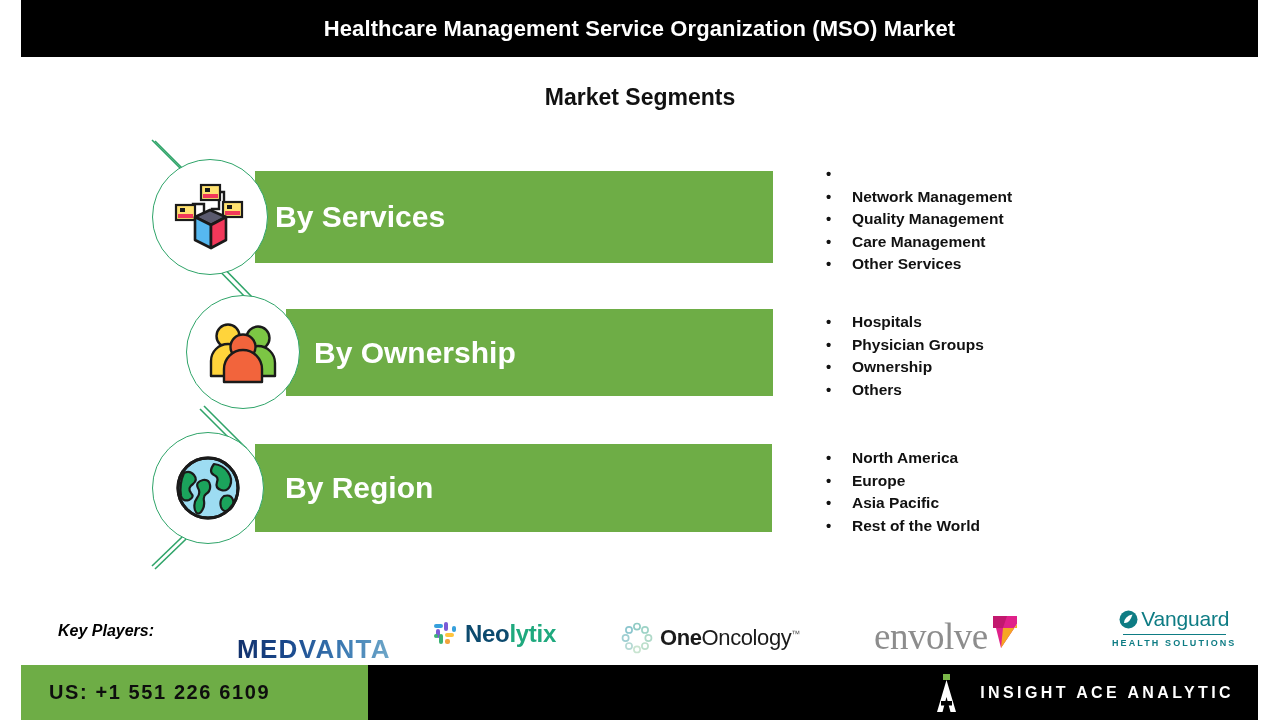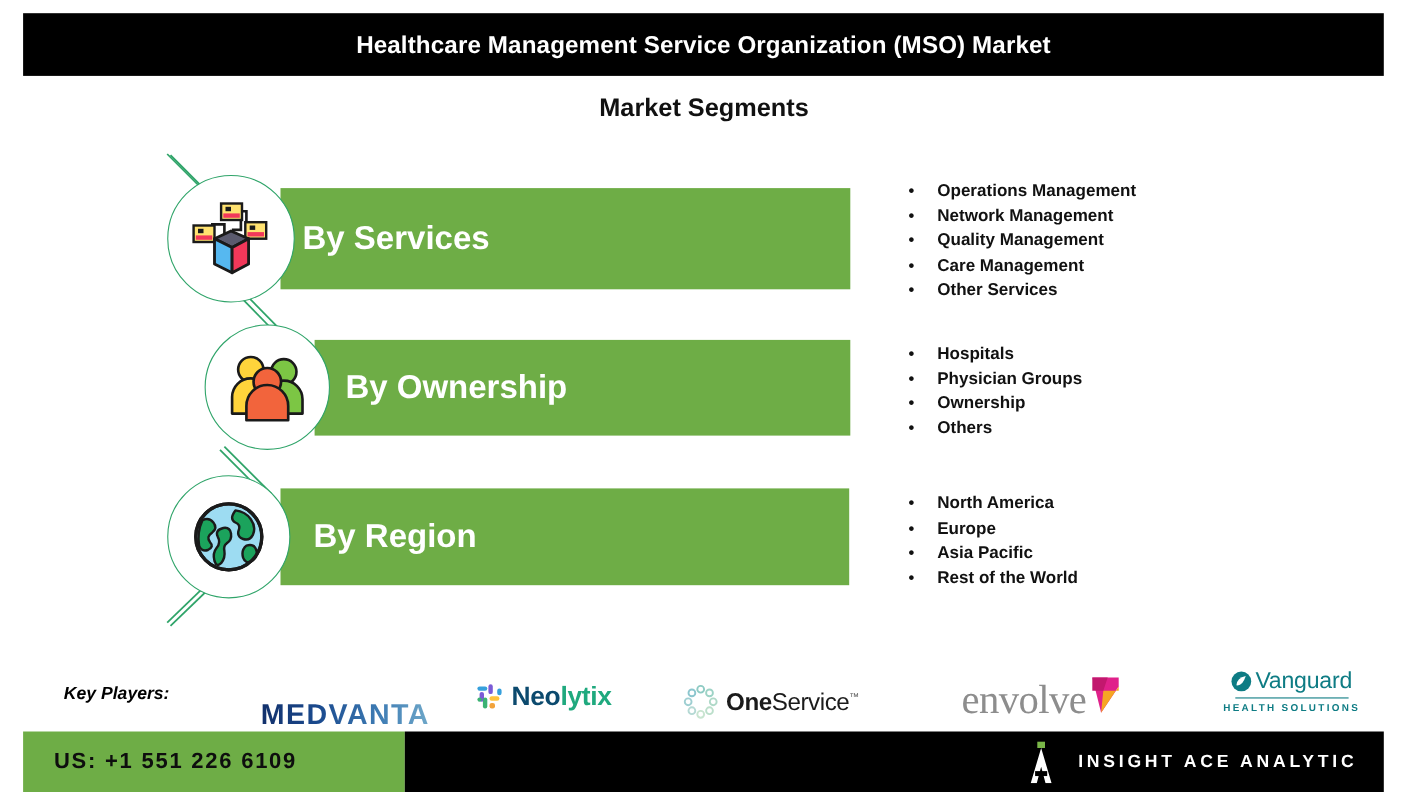--- a/index.html
+++ b/index.html
@@ -11,21 +11,21 @@
   }
   #page {
     position:relative;
     width:1280px; height:720px;
     background:#ffffff;
   }
 
   
   .header-bar {
     position:absolute;
-    left:21px; top:12px; width:1237px; height:57px;
+    left:21px; top:0; width:1237px; height:57px;
     background:#000000;
     display:flex; align-items:center; justify-content:center;
   }
   .header-title {
     color:#ffffff;
     font-size:22px;
     font-weight:bold;
     letter-spacing:0.1px;
     white-space:nowrap;
   }
@@ -247,21 +247,20 @@
           <polygon points="24,37 40,45 40,68 24,60" fill="#56B8F0"></polygon>
           <polygon points="40,45 55,37 55,60 40,68" fill="#F2385A"></polygon>
         </g>
       </svg>
     </div>
   </div>
 
   <div class="bullets" id="bullets1">
     <div class="bullet-item">
       <span class="bullet-dot">•</span>
-      <span>Operations Management</span>
     </div>
     <div class="bullet-item">
       <span class="bullet-dot">•</span>
       <span>Network Management</span>
     </div>
     <div class="bullet-item">
       <span class="bullet-dot">•</span>
       <span>Quality Management</span>
     </div>
     <div class="bullet-item">
@@ -386,21 +385,21 @@
           <circle cx="27.4" cy="16" r="3.1" stroke="#AFD9C8" stroke-width="1.7"></circle>
           <circle cx="24" cy="24.1" r="3.1" stroke="#BCDFCB" stroke-width="1.7"></circle>
           <circle cx="16" cy="27.4" r="3.1" stroke="#C8E4D0" stroke-width="1.7"></circle>
           <circle cx="8" cy="24.1" r="3.1" stroke="#B5D9D4" stroke-width="1.7"></circle>
           <circle cx="4.6" cy="16" r="3.1" stroke="#9FCFD2" stroke-width="1.7"></circle>
           <circle cx="8" cy="7.9" r="3.1" stroke="#8CC6CE" stroke-width="1.7"></circle>
         </g>
       </svg>
     </span>
     <span class="oneonc-text">
-      <span class="oo-bold">One</span><span class="oo-light">Service</span><span class="oo-tm">™</span>
+      <span class="oo-bold">One</span><span class="oo-light">Oncology</span><span class="oo-tm">™</span>
     </span>
   </div>
 
   <div class="logo" id="logo-envolve">
     <span class="envolve-text">envolve</span>
     <span class="envolve-mark">
       <svg width="36" height="40" viewBox="0 0 36 40">
         <path d="M6 2 L30 2 L30 10 L14 34 Z" fill="#E0218A"></path>
         <path d="M16 14 L30 14 L30 10 L14 34 Z" fill="#F6A623"></path>
         <path d="M6 2 L20 2 L16 14 L6 14 Z" fill="#C2186E"></path>

